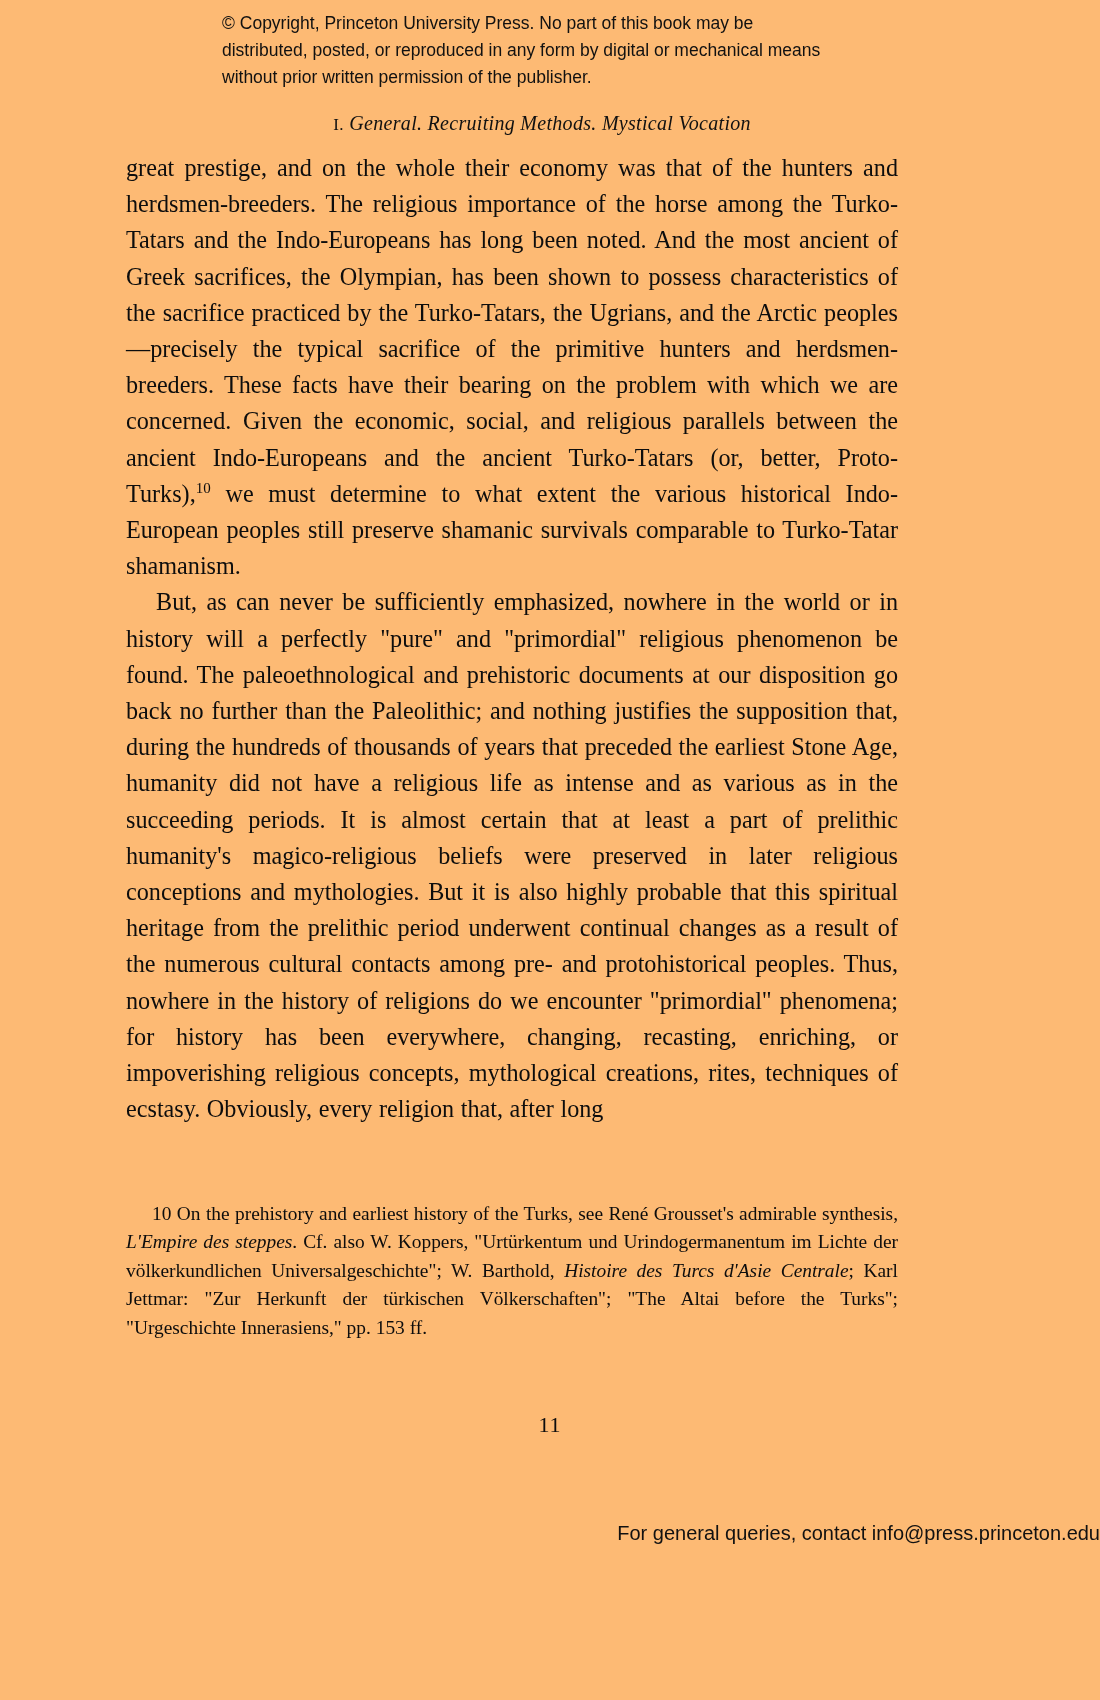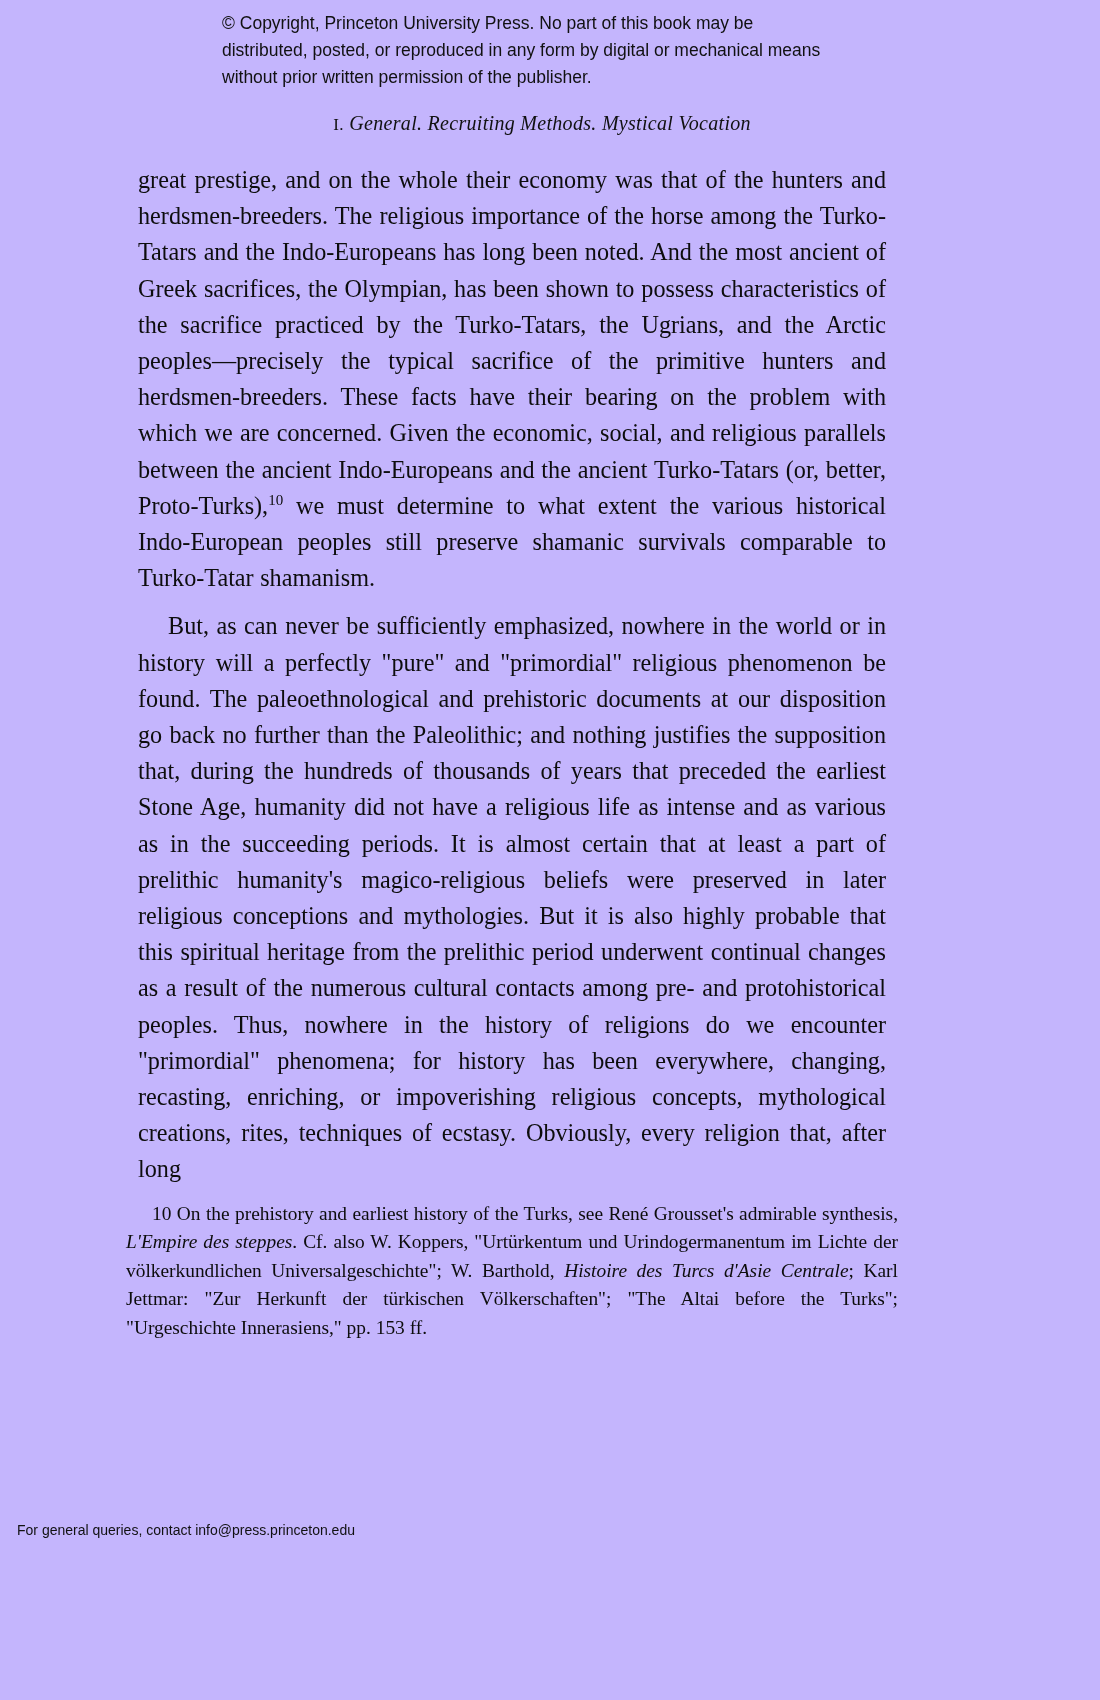--- a/index.html
+++ b/index.html
@@ -5,21 +5,21 @@
   html, body {
     margin: 0;
     padding: 0;
     background: #ffffff;
   }
   .page {
     position: relative;
     width: 1100px;
     height: 1700px;
     margin: 0 auto;
-    background: #c4b5fd;
+    background: #fdba74;
     overflow: hidden;
     text-decoration: underline;
   }
   .copyright {
     position: absolute;
     left: 222px;
     top: 10px;
     width: 620px;
     font-family: "Liberation Sans", sans-serif;
     font-size: 17.5px;
@@ -44,21 +44,21 @@
     font-size: 17px;
     letter-spacing: 0.5px;
   }
   .body-col {
     position: absolute;
     left: 126px;
     top: 150px;
     width: 772px;
   }
   p.body {
-    margin: 12px;
+    margin: 0;
     font-family: "Liberation Serif", serif;
     font-size: 24.2px;
     line-height: 36.2px;
     color: #0d0d0d;
     text-align: justify;
     text-justify: inter-word;
     word-spacing: 0.5px;
   }
   p.body.indent {
     text-indent: 30px;
@@ -92,26 +92,26 @@
     right: 0;
     top: 1412px;
     text-align: center;
     font-family: "Liberation Serif", serif;
     font-size: 22px;
     color: #0d0d0d;
     letter-spacing: 1px;
   }
   .footer-query {
     position: absolute;
-    left: 17px;
+    left: 4px;
     right: 0;
     top: 1522px;
-    text-align: left;
+    text-align: right;
     font-family: "Liberation Sans", sans-serif;
-    font-size: 14px;
+    font-size: 20px;
     color: #111111;
   }
 </style>
 </head>
 <body>
 
 <div class="page">
 
   <div class="copyright">© Copyright, Princeton University Press. No part of this book may be distributed, posted, or reproduced in any form by digital or mechanical means without prior written permission of the publisher.</div>
 
@@ -122,16 +122,17 @@
 
   <div class="body-col">
     <p class="body"><span>great prestige, and on the whole their economy was that of the hunters and herdsmen-breeders. The religious importance of the horse among the Turko-Tatars and the Indo-Europeans has long been noted. And the most ancient of Greek sacrifices, the Olympian, has been shown to possess characteristics of the sacrifice practiced by the Turko-Tatars, the Ugrians, and the Arctic peoples—precisely the typical sacrifice of the primitive hunters and herdsmen-breeders. These facts have their bearing on the problem with which we are concerned. Given the economic, social, and religious parallels between the ancient Indo-Europeans and the ancient Turko-Tatars (or, better, Proto-Turks),</span><sup class="fn">10</sup><span> we must determine to what extent the various historical Indo-European peoples still preserve shamanic survivals comparable to Turko-Tatar shamanism.</span></p>
     <p class="body indent">But, as can never be sufficiently emphasized, nowhere in the world or in history will a perfectly "pure" and "primordial" religious phenomenon be found. The paleoethnological and prehistoric documents at our disposition go back no further than the Paleolithic; and nothing justifies the supposition that, during the hundreds of thousands of years that preceded the earliest Stone Age, humanity did not have a religious life as intense and as various as in the succeeding periods. It is almost certain that at least a part of prelithic humanity's magico-religious beliefs were preserved in later religious conceptions and mythologies. But it is also highly probable that this spiritual heritage from the prelithic period underwent continual changes as a result of the numerous cultural contacts among pre- and protohistorical peoples. Thus, nowhere in the history of religions do we encounter "primordial" phenomena; for history has been everywhere, changing, recasting, enriching, or impoverishing religious concepts, mythological creations, rites, techniques of ecstasy. Obviously, every religion that, after long</p>
   </div>
 
   <div class="footnote">
     <span class="fn-indent"></span><span>10</span><span> On the prehistory and earliest history of the Turks, see René Grousset's admirable synthesis, </span><i>L'Empire des steppes</i><span>. Cf. also W. Koppers, "Urtürkentum und Urindogermanentum im Lichte der völkerkundlichen Universalgeschichte"; W. Barthold, </span><i>Histoire des Turcs d'Asie Centrale</i><span>; Karl Jettmar: "Zur Herkunft der türkischen Völkerschaften"; "The Altai before the Turks"; "Urgeschichte Innerasiens," pp. 153 ff.</span>
   </div>
 
+  <div class="folio">11</div>
 
   <div class="footer-query">For general queries, contact info@press.princeton.edu</div>
 
 </div>
 
 </body></html>

